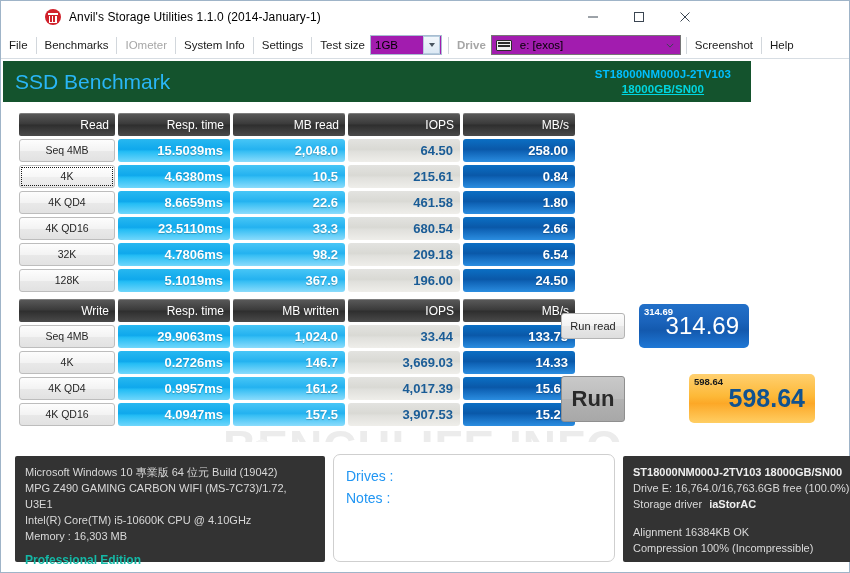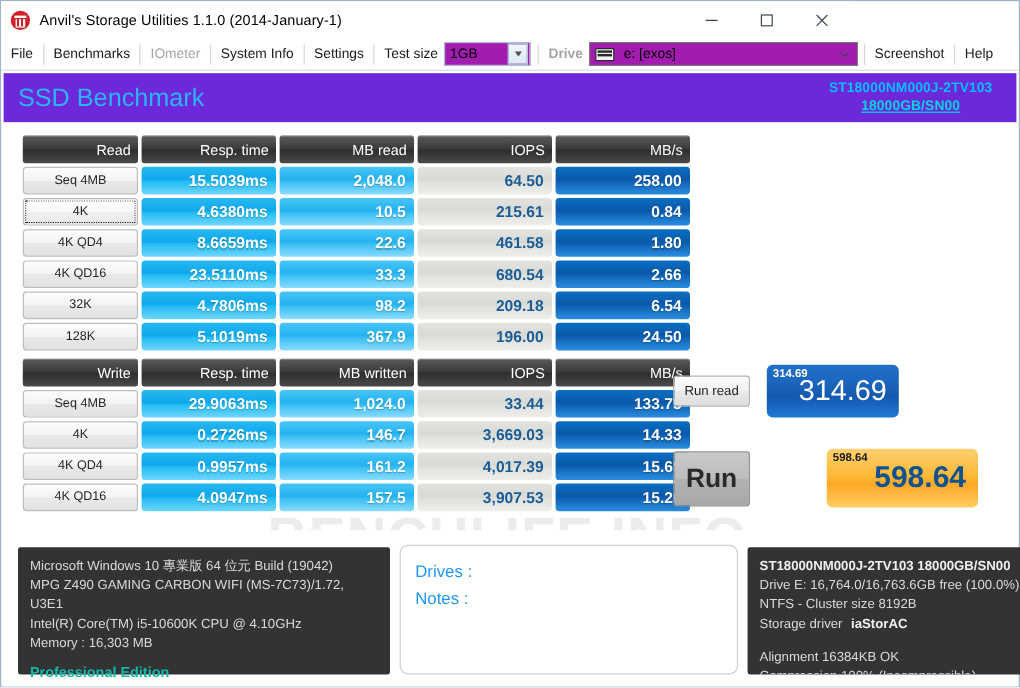--- a/index.html
+++ b/index.html
@@ -13,21 +13,21 @@
     position: relative;
     width: 850px; height: 573px;
     border: 1px solid #9fb4c8;
     background: #ffffff;
   }
 
   
   .titlebar {
     position: absolute; left: 0; top: 0; width: 707px; height: 31px;
     background: #ffffff;
-    display: flex; align-items: center;
+    display: flex; align-items: center; padding-left: 36px;
   }
   .app-icon {
     width: 16px; height: 16px; margin-left: 8px; margin-right: 8px;
     border-radius: 50%;
     background: #d0202a;
     position: relative; flex: none;
   }
   .app-icon::before {
     content: ""; position: absolute; left: 3px; top: 4px;
     width: 10px; height: 2px; background: #fff;
@@ -81,40 +81,40 @@
     width: 17px; height: 18px; margin: 0 1px 0 0;
     background: linear-gradient(#f2f7fb, #dce9f4);
     border: 1px solid #b6ccde;
     display: flex; align-items: center; justify-content: center;
   }
   .tri-down {
     width: 0; height: 0; border-left: 3.5px solid transparent;
     border-right: 3.5px solid transparent; border-top: 4px solid #4a5560;
   }
   .combo.drive {
-    width: 224px; border: 1px solid #767676;
+    width: 190px; border: 1px solid #767676;
   }
   .drive-ico {
     width: 16px; height: 11px; margin: 0 4px 0 4px; flex: none;
     border: 1.5px solid #2b2b2b; background: #f0f0f0; border-radius: 1px;
     position: relative;
   }
   .drive-ico::after {
     content: ""; position: absolute; left: 1px; top: 1px; right: 1px;
     height: 2px; background: #2b2b2b; box-shadow: 0 3px 0 #2b2b2b;
   }
   .chev {
     margin-left: auto; margin-right: 6px;
     width: 8px; height: 5px;
   }
 
   
   .hdrband {
-    position: absolute; left: 2px; top: 60px; width: 844px; height: 41px;
-    background: #6d28d9;
+    position: absolute; left: 2px; top: 60px; width: 748px; height: 41px;
+    background: #14532d;
     display: flex; align-items: center; justify-content: space-between;
   }
   .hdr-title {
     color: #29b6f6; font-size: 21px; margin-left: 12px; font-weight: 400;
   }
   .hdr-right {
     color: #00bfff; font-size: 11.5px; font-weight: bold; text-align: center;
     margin-right: 20px; line-height: 1.25; letter-spacing: 0.1px;
   }
   .hdr-right .l2 { color: #00d6e0; text-decoration: underline; }
@@ -438,21 +438,20 @@
     </div>
 
     <div class="notes">
       <div class="nl">Drives :</div>
       <div class="nl">Notes :</div>
     </div>
 
     <div class="panel-dark panel-drv">
       <div class="strong">ST18000NM000J-2TV103 18000GB/SN00</div>
       <div>Drive E: 16,764.0/16,763.6GB free (100.0%)</div>
-      <div>NTFS - Cluster size 8192B</div>
       <div>
         <span>Storage driver</span>
         <span class="strong" style="margin-left:4px">iaStorAC</span>
       </div>
       <div class="spacer"></div>
       <div>Alignment 16384KB OK</div>
       <div>Compression 100% (Incompressible)</div>
     </div>
   </div>
 

